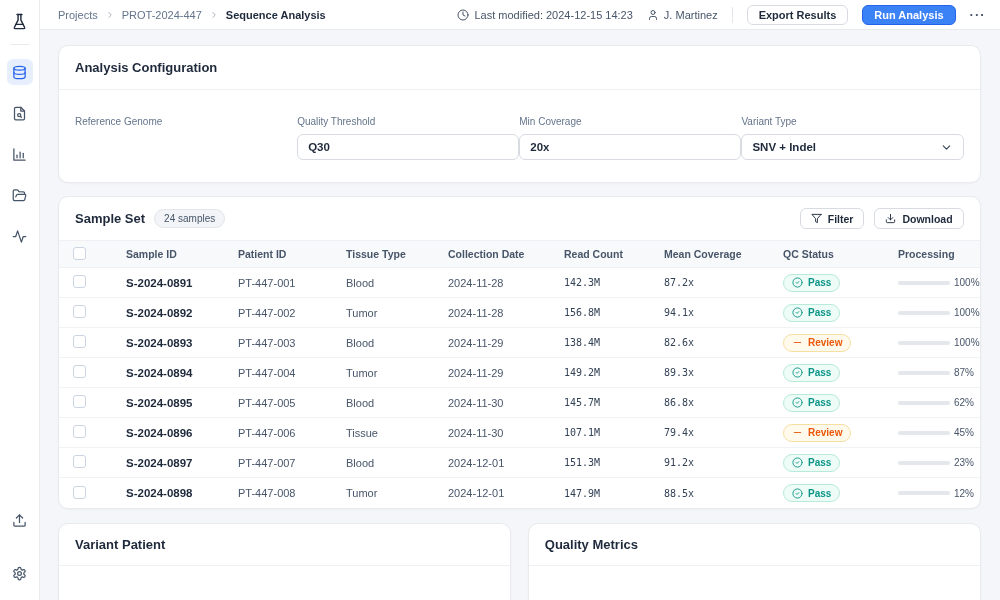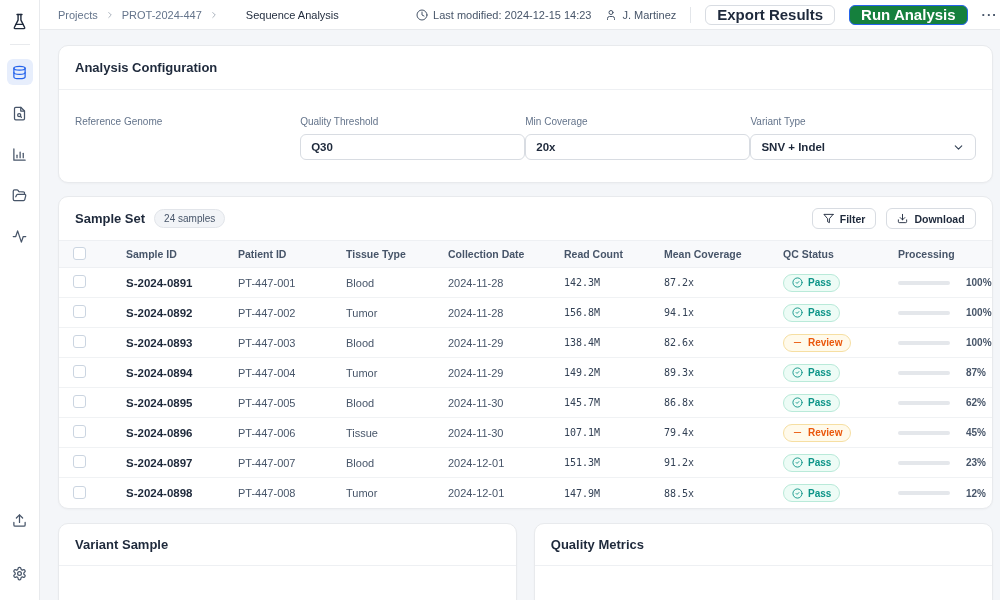--- a/index.html
+++ b/index.html
@@ -28,32 +28,32 @@
   .side-spacer { flex:1; }
 
   
   .shell { flex:1; display:flex; flex-direction:column; height:600px; }
   .topbar {
     height:30px; background:#fff; border-bottom:1px solid #e8eaed;
     display:flex; align-items:center; padding:0 20px 0 18px; flex-shrink:0;
   }
   .crumbs { display:flex; align-items:center; gap:7px; font-size:11px; }
   .crumb { color:#64748b; }
-  .crumb.current { color:#1e293b; font-weight:400;margin-left:20px; }
+  .crumb.current { color:#1e293b; font-weight:700; }
   .crumb-sep { color:#9aa3b0; }
   .top-right { margin-left:auto; display:flex; align-items:center; gap:14px; }
   .meta { display:flex; align-items:center; gap:5px; font-size:11px; color:#475569; }
   .vdiv { width:1px; height:16px; background:#e3e6ea; }
   .btn {
     display:inline-flex; align-items:center; gap:6px; height:20px; padding:0 11px;
     border:1px solid #d8dce2; border-radius:6px; background:#fff;
-    font-size:15px; font-weight:600; color:#1e293b; cursor:pointer; white-space:nowrap;
+    font-size:11px; font-weight:600; color:#1e293b; cursor:pointer; white-space:nowrap;
     font-family:"Liberation Sans", sans-serif;
   }
-  .btn-primary { background:#15803d; border-color:#2563eb; color:#fff; }
+  .btn-primary { background:#3b82f6; border-color:#2563eb; color:#fff; }
   .more-btn { border:none; background:none; color:#475569; font-size:13px; font-weight:700; letter-spacing:1px; cursor:pointer; }
 
   
   .content { flex:1; padding:15px 25px 0 18px; overflow:hidden; }
   .card {
     background:#fff; border:1px solid #e8eaed; border-radius:10px;
     box-shadow:0 1px 2px rgba(16,24,40,.03);
   }
   .card-head {
     display:flex; align-items:center; padding:14px 16px; border-bottom:1px solid #eef0f3;
@@ -95,21 +95,21 @@
   .trow:last-child { border-bottom:none; }
   .cb { width:13px; height:13px; accent-color:#2563eb; border:1px solid #cbd5e1; border-radius:3px; appearance:none; background:#fff; cursor:pointer; }
   .c-sample { color:#1e293b; font-weight:600; font-size:11.5px; }
   .c-mono { font-family:"DejaVu Sans Mono", monospace; font-size:10px; color:#334155; }
   .qc-badge {
     display:inline-flex; align-items:center; gap:5px; height:18px; padding:0 8px;
     border-radius:999px; font-size:10px; font-weight:700;
   }
   .qc-pass { color:#0d9488; background:#edfcf6; border:1px solid #b9ead9; }
   .qc-review { color:#ea580c; background:#fffaeb; border:1px solid #f6dfa2; }
-  .c-proc { display:flex; align-items:center; gap:16px;font-weight:bold; }
+  .c-proc { display:flex; align-items:center; gap:4px; }
   .track { width:52px; height:4px; background:#e4e7eb; border-radius:2px; overflow:hidden; }
   .fill { height:100%; background:#2563eb; border-radius:2px; }
   .pct { font-size:10px; color:#475569; }
 
   
   .panels { display:grid; grid-template-columns:1fr 1fr; gap:17px; margin-top:14px; }
   .panel .card-head { padding:13px 16px; }
   .panel { height:120px; }
 </style>
 </head>
@@ -476,21 +476,21 @@
               <span class="track"><span class="fill" style="width:12%"></span></span>
               <span class="pct">12%</span>
             </div>
           </div>
         </div>
     </section>
 
     <div class="panels">
       <section class="card panel">
         <div class="card-head">
-          <h2 class="card-title">Variant Sample</h2>
+          <h2 class="card-title">Variant Patient</h2>
         </div>
       </section>
       <section class="card panel">
         <div class="card-head">
           <h2 class="card-title">Quality Metrics</h2>
         </div>
       </section>
     </div>
 
   </main>

